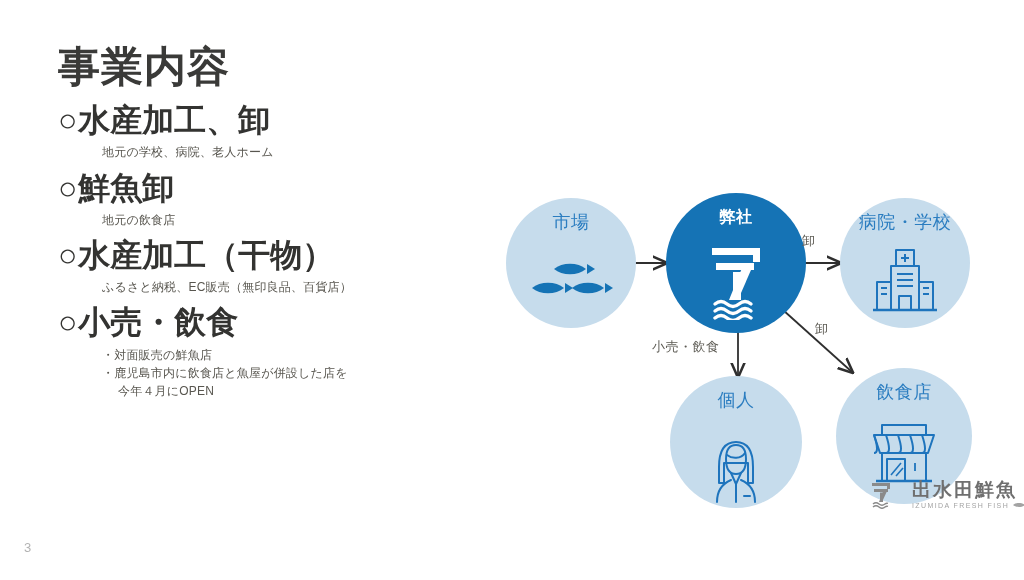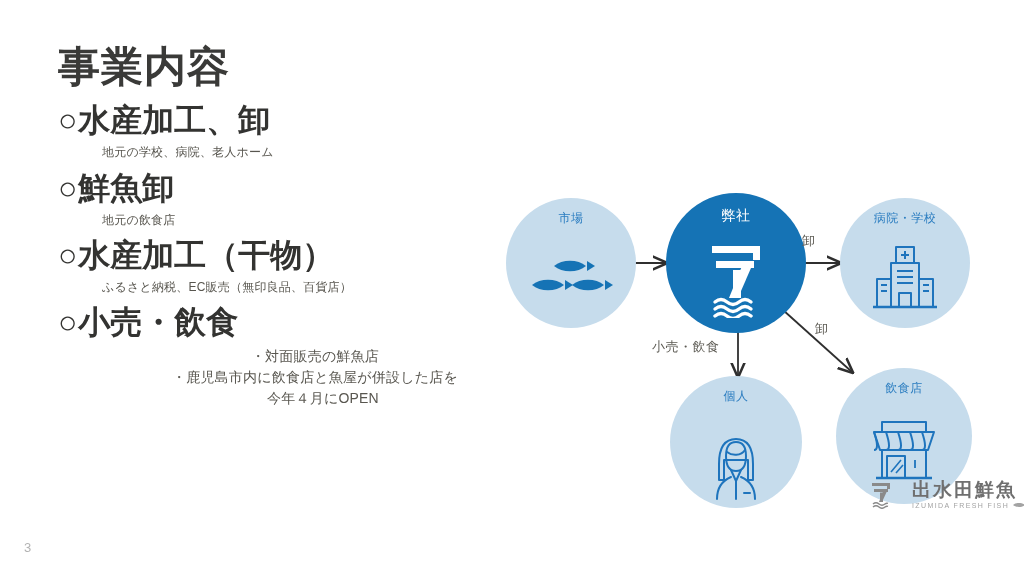--- a/index.html
+++ b/index.html
@@ -59,26 +59,25 @@
     margin-left: 44px;
     margin-top: 4px;
     letter-spacing: 0.2px;
     white-space: nowrap;
   }
   .bullet-list {
     margin-left: 44px;
     margin-top: 4px;
   }
   .bullet-line {
-    font-size: 14px;
+    font-size: 12px;
     color: #58564f;
     line-height: 1.5;
     letter-spacing: 0.2px;
     white-space: nowrap;
-    text-align: center;
   }
   .bullet-cont {
     margin-left: 16px;
   }
 
   
   .diagram {
     position: absolute;
     left: 500px;
     top: 180px;
@@ -89,30 +88,31 @@
     position: absolute;
     border-radius: 50%;
     display: flex;
     flex-direction: column;
     align-items: center;
     justify-content: flex-start;
   }
   .node-light { background: #c6dcec; }
   .node-main  { background: #1573b5; }
   .node-label {
-    font-size: 12px;
+    font-size: 18px;
     color: #2b7dc0;
     margin-top: 12px;
     letter-spacing: 0.5px;
     white-space: nowrap;
   }
   .node-main .node-label {
     color: #ffffff;
-    font-size: 14px;
+    font-size: 16px;
     margin-top: 14px;
+    font-weight: bold;
   }
   .node-icon {
     display: flex;
     align-items: center;
     justify-content: center;
     flex: 1;
     width: 100%;
   }
 
   .edge-label {

